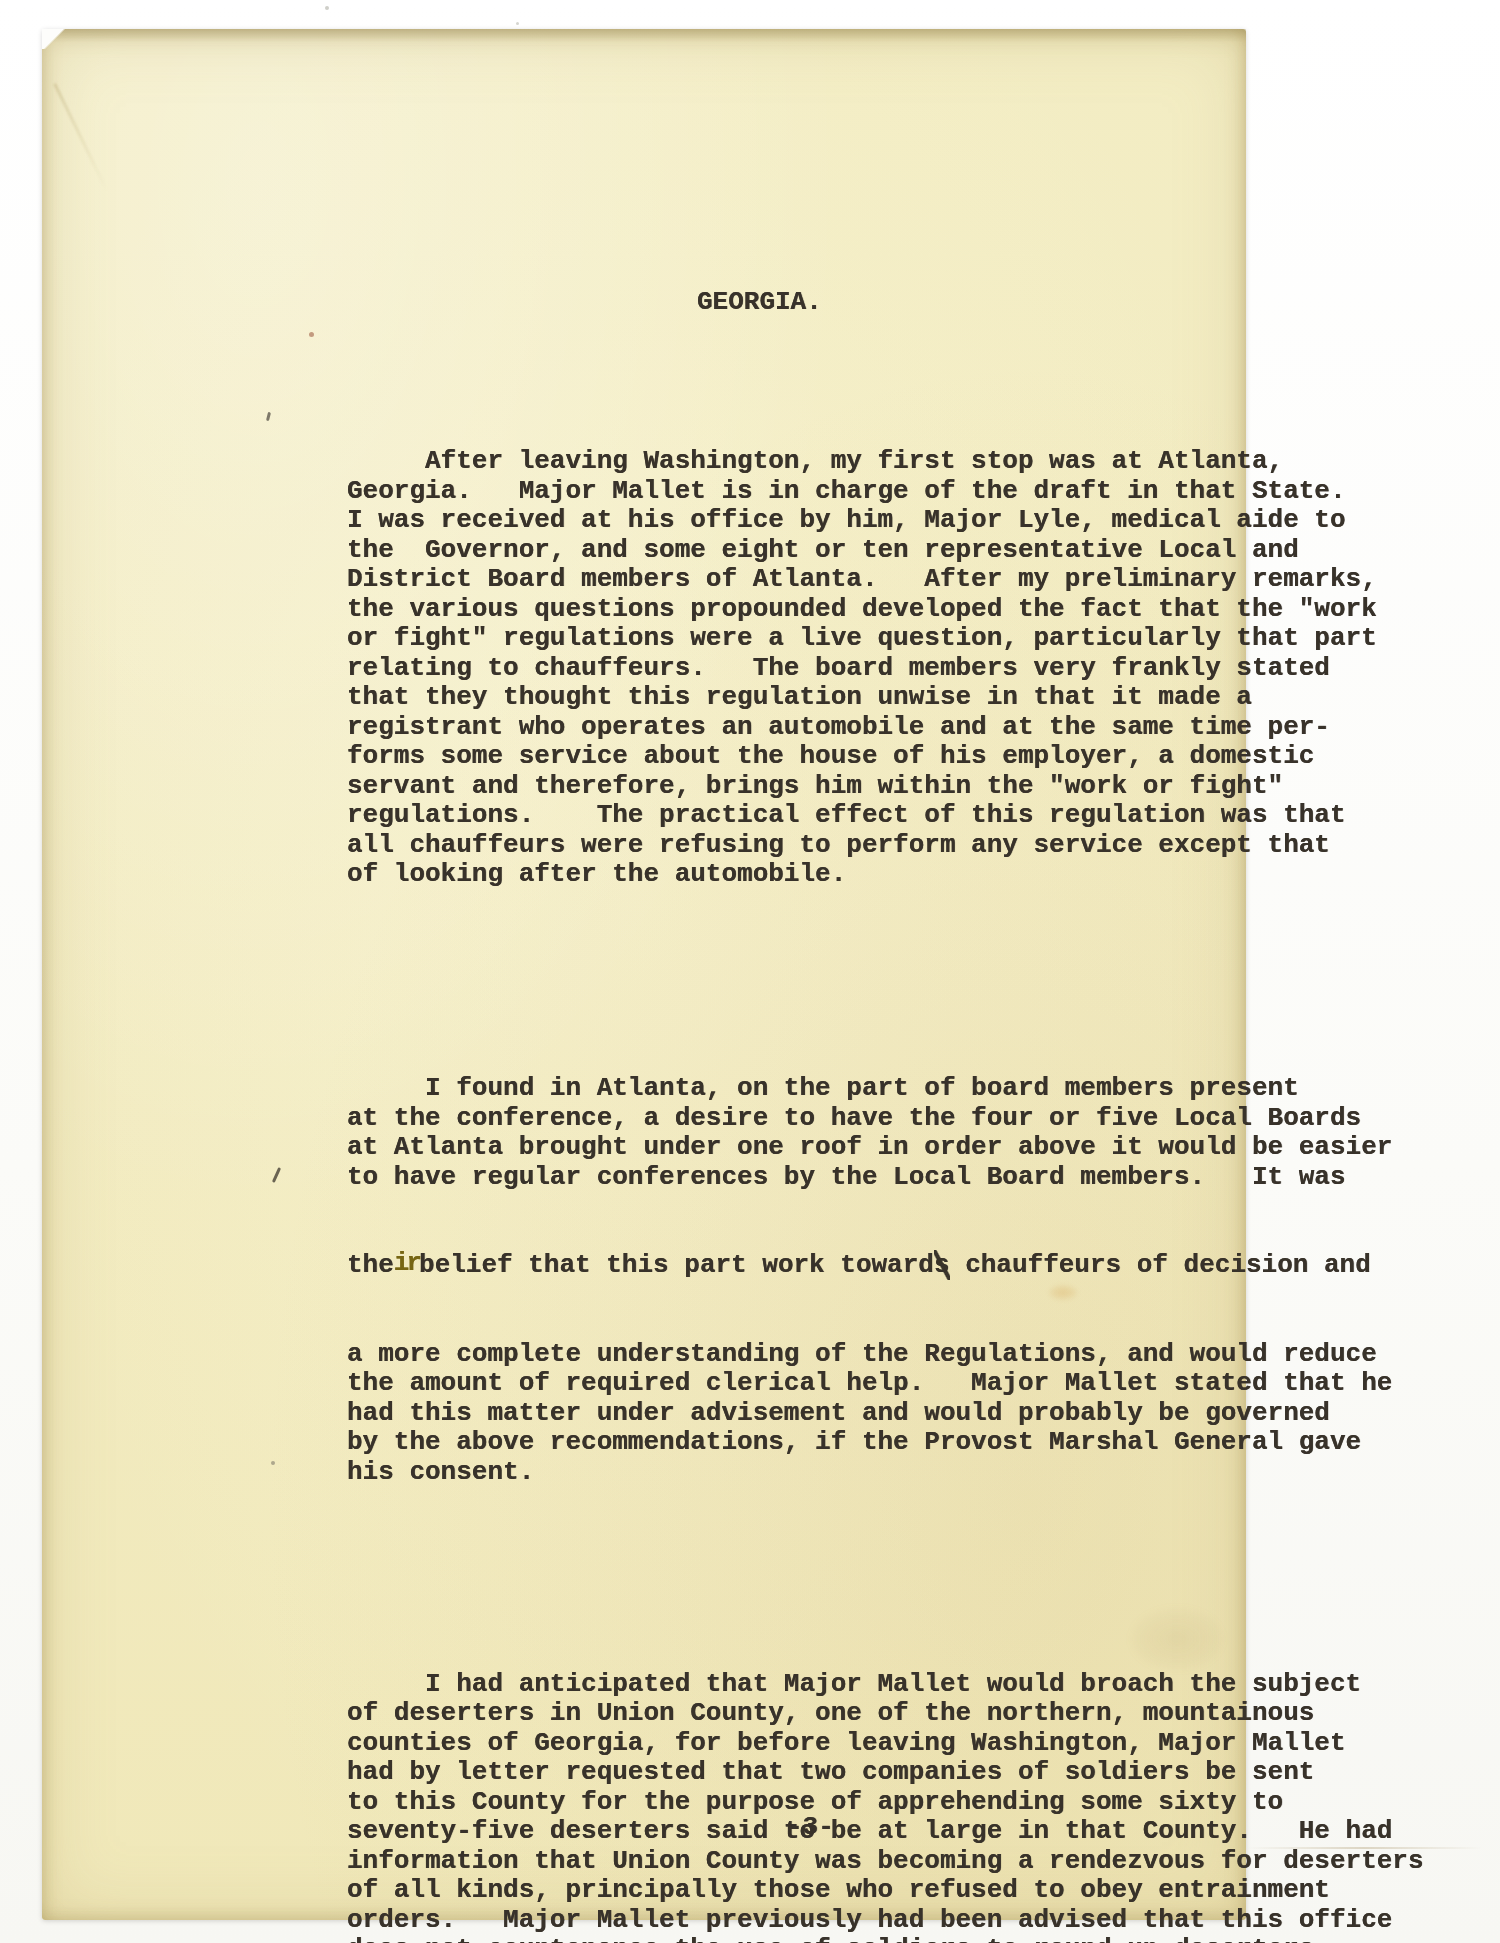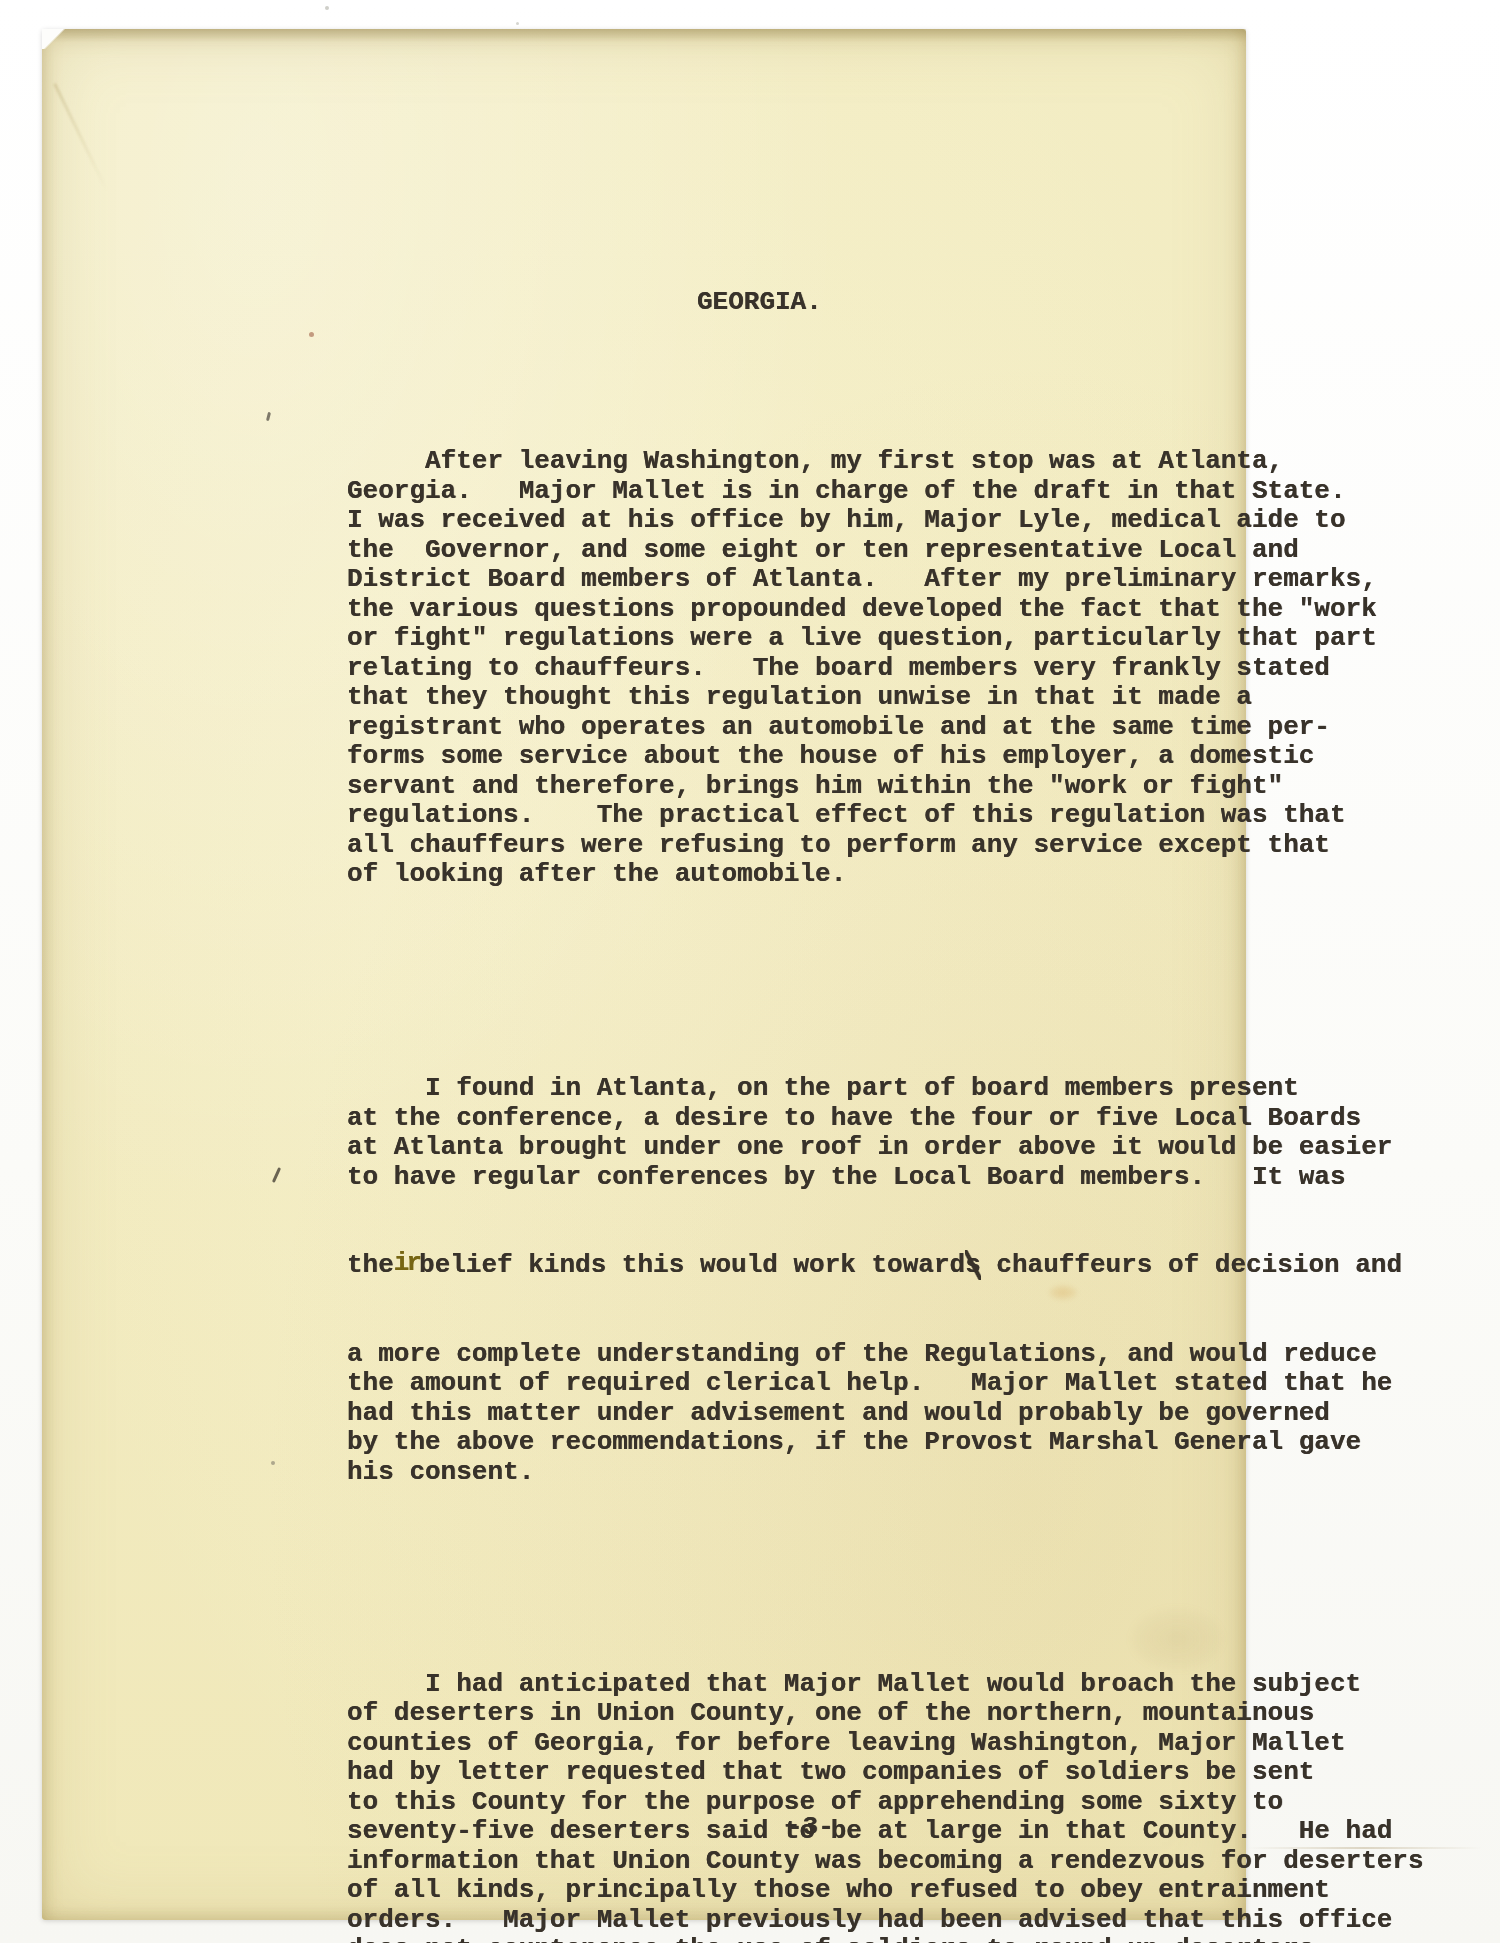--- a/index.html
+++ b/index.html
@@ -121,21 +121,21 @@
 servant and therefore, brings him within the "work or fight"
 regulations.    The practical effect of this regulation was that
 all chauffeurs were refusing to perform any service except that
 of looking after the automobile.</div>
 
       <div class="para para-gap-2">
         <div>     I found in Atlanta, on the part of board members present
 at the conference, a desire to have the four or five Local Boards
 at Atlanta brought under one roof in order above it would be easier
 to have regular conferences by the Local Board members.   It was</div>
-        <div class="corr-line"><span>the</span><span class="corr">ir</span><span>belief kinds this would work toward</span><span class="struck">s</span><span> chauffeurs of decision and</span></div>
+        <div class="corr-line"><span>the</span><span class="corr">ir</span><span>belief that this part work toward</span><span class="struck">s</span><span> chauffeurs of decision and</span></div>
         <div>a more complete understanding of the Regulations, and would reduce
 the amount of required clerical help.   Major Mallet stated that he
 had this matter under advisement and would probably be governed
 by the above recommendations, if the Provost Marshal General gave
 his consent.</div>
       </div>
 
       <div class="para para-gap-3">     I had anticipated that Major Mallet would broach the subject
 of deserters in Union County, one of the northern, mountainous
 counties of Georgia, for before leaving Washington, Major Mallet

